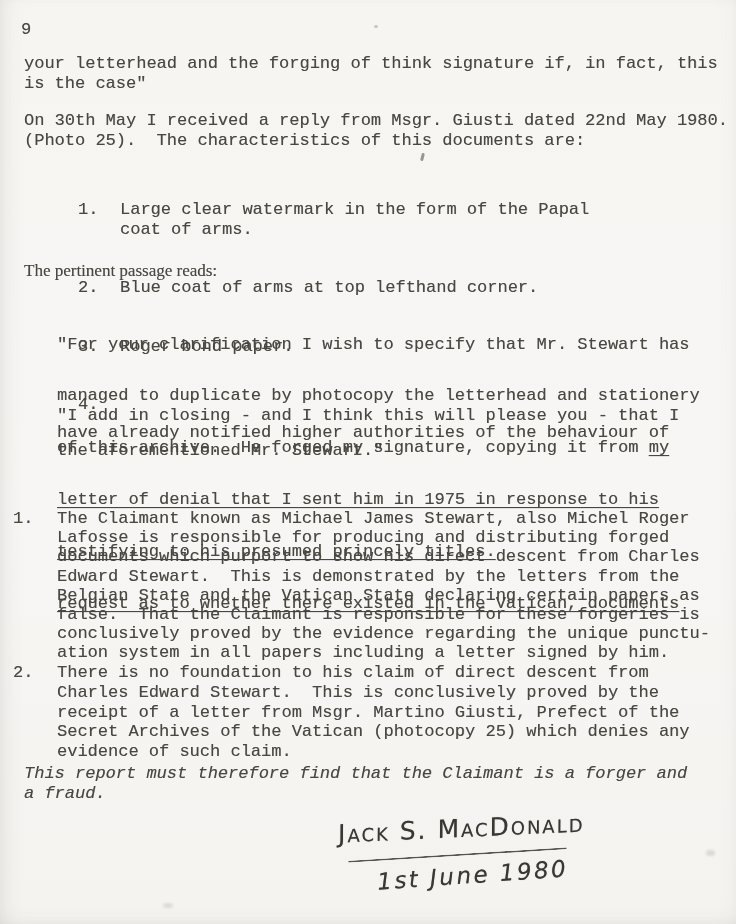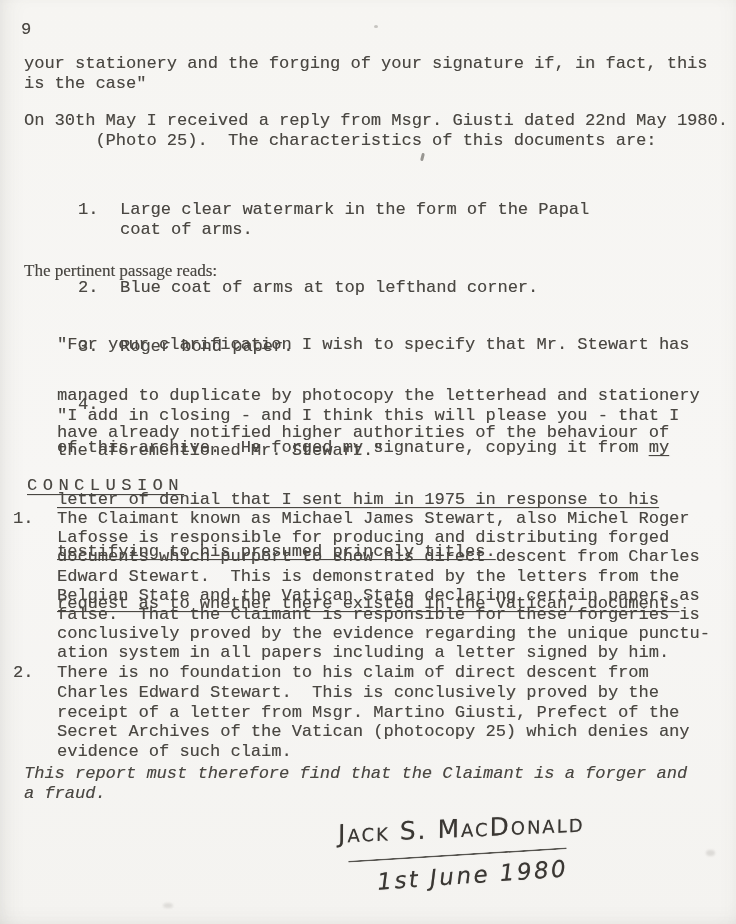--- a/index.html
+++ b/index.html
@@ -19,21 +19,21 @@
   .tw {
     position: absolute;
     font-size: 17px;
     line-height: 20px;
     white-space: pre;
     letter-spacing: 0px;
     text-shadow: 0.3px 0.3px 0.6px rgba(74,71,66,0.45);
   }
   .pagenum { left: 21px; top: 20px; }
   .para1   { left: 24px; top: 54px; }
-  .para2   { left: 24px; top: 111px; text-align: center; }
+  .para2   { left: 24px; top: 111px; }
   .charlist { left: 78px; top: 161px; line-height: 19.5px; }
   .charlist .li { display: flex; }
   .charlist .num { flex: 0 0 42px; }
   .pert    { left: 24px; top: 261px; font-family: Liberation Serif, serif; }
   .quote1  { left: 57px; top: 301px; line-height: 17.3px; }
   .quote2  { left: 57px; top: 407px; line-height: 17.3px; }
   .u { text-decoration: underline; text-underline-offset: 3px; text-decoration-thickness: 1.2px; }
   .heading { left: 27px; top: 476px; letter-spacing: 5.5px;
              text-decoration: underline; text-underline-offset: 4px; text-decoration-thickness: 1.3px; }
   .concl1  { left: 13px; top: 509px; line-height: 19.2px; }
@@ -77,21 +77,21 @@
   .smudge-a { left: 163px; top: 903px; width: 10px; height: 5px; background: rgba(120,116,110,0.18); border-radius: 50%; filter: blur(1px); }
   .smudge-b { left: 706px; top: 850px; width: 9px; height: 6px; background: rgba(120,116,110,0.20); border-radius: 50%; filter: blur(1px); }
 </style>
 </head>
 <body>
 
 <div class="page">
 
   <div class="tw pagenum">9</div>
 
-  <div class="tw para1">your stationery and the forging of your signature if, in fact, this
+  <div class="tw para1">your letterhead and the forging of think signature if, in fact, this
 is the case"</div>
 
   <div class="tw para2">On 30th May I received a reply from Msgr. Giusti dated 22nd May 1980.
 (Photo 25).  The characteristics of this documents are:</div>
 
   <div class="tw charlist">
     <div class="li">
       <span class="num">1.</span>
       <span class="litext">Large clear watermark in the form of the Papal
 coat of arms.</span>
@@ -117,21 +117,20 @@
     <div><span>of this archive.  He forged my signature, copying it from </span><span class="u">my</span></div>
     <div class="u">letter of denial that I sent him in 1975 in response to his</div>
     <div class="u">testifying to his presumed princely titles.</div>
     <div class="u">request as to whether there existed in the Vatican, documents</div>
   </div>
 
   <div class="tw quote2">"I add in closing - and I think this will please you - that I
 have already notified higher authorities of the behaviour of
 the aforementioned Mr. Stewart."</div>
 
-  <div class="tw heading">CONCLUSION</div>
 
   <div class="tw concl1">
     <span class="num">1.</span>
     <span class="litext">The Claimant known as Michael James Stewart, also Michel Roger
 Lafosse is responsible for producing and distributing forged
 documents which purport to show his direct descent from Charles
 Edward Stewart.  This is demonstrated by the letters from the
 Belgian State and the Vatican State declaring certain papers as
 false.  That the Claimant is responsible for these forgeries is
 conclusively proved by the evidence regarding the unique punctu-

